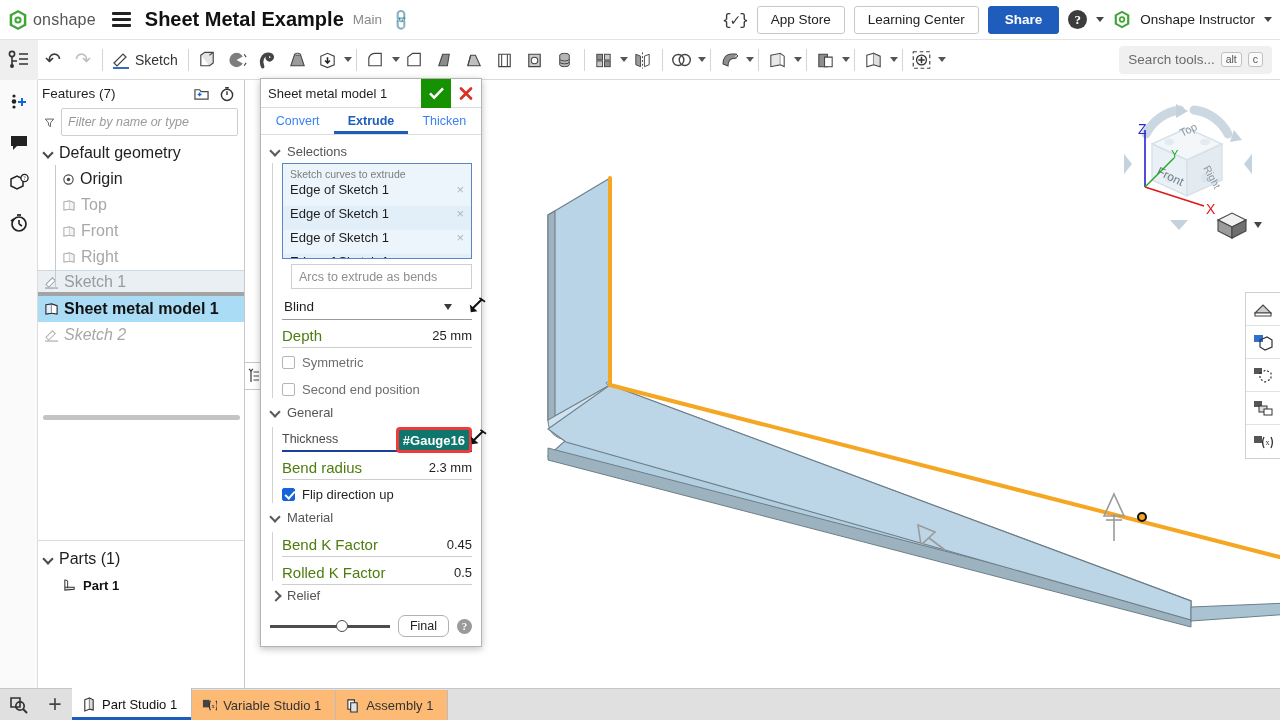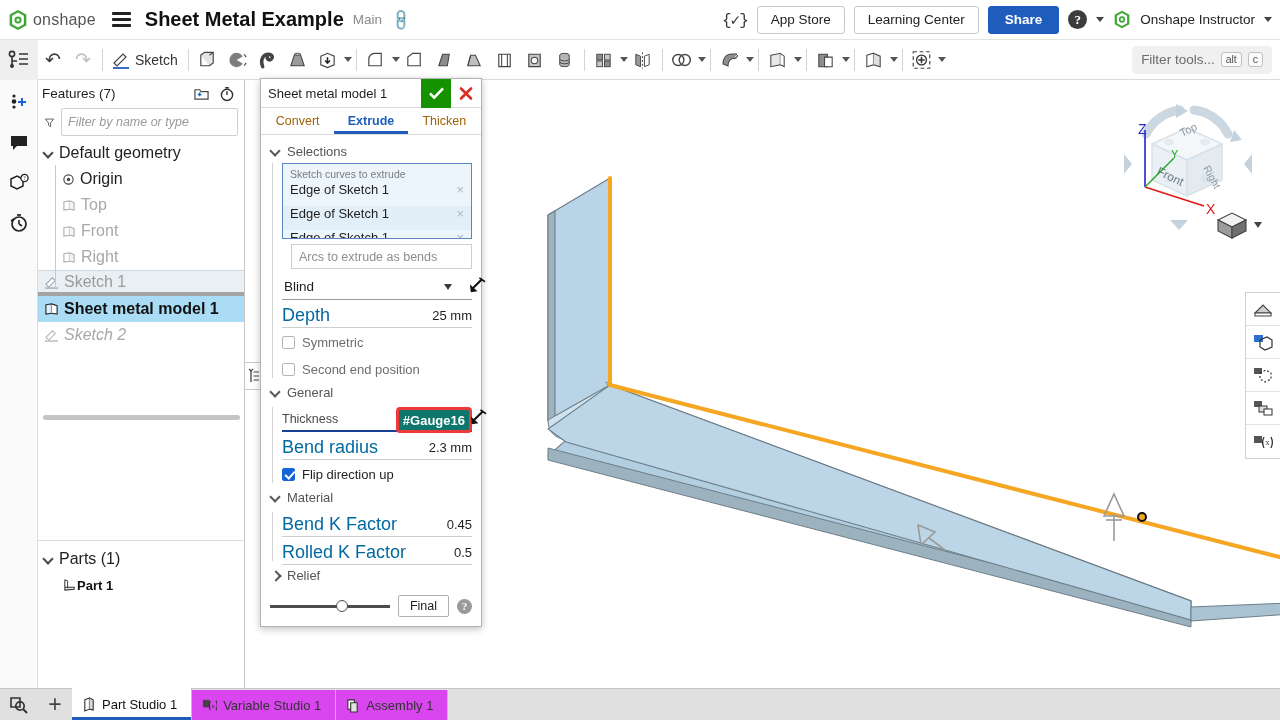--- a/index.html
+++ b/index.html
@@ -96,21 +96,21 @@
   .tree-row.sel-strong { background:#abdcf5; font-weight:bold; color:#111; }
   .tree-row.italic { font-style:italic; }
   .chev { width:10px;height:10px;flex:none;position:relative;}
   .chev::after {
     content:""; position:absolute; left:0; top:1px; width:6px;height:6px;
     border-right:2px solid #4a4a4a;border-bottom:2px solid #4a4a4a; transform:rotate(45deg);
   }
   .tree-guide { position:absolute; left:17px; width:1px; background:#c9c9c9; }
   #tree-scroll { position:absolute; left:5px; right:4px; bottom:6px; height:5px; background:#c4c4c4; border-radius:3px;}
   #parts-sec { border-top:1px solid #dcdcdc; height:148px; padding-top:5px;}
-  .part-row { height:26px;display:flex;align-items:center;font-size:13px;padding-left:6px;cursor:pointer;text-align:right;}
+  .part-row { height:26px;display:flex;align-items:center;font-size:13px;gap:6px;padding-left:6px;cursor:pointer;text-align:right;}
   .part-row.bold { font-weight:bold;color:#111;padding-left:24px;}
 
   
   #panel-tab {
     position:absolute;left:245px;top:362px;width:19px;height:28px;background:#fff;
     border:1px solid #c8c8c8;border-left:none;display:flex;align-items:center;justify-content:center;cursor:pointer;
     z-index:3;
   }
 
   
@@ -138,86 +138,86 @@
     z-index:10; display:flex; flex-direction:column;
   }
   #dlg-head { height:29px;display:flex;align-items:center;border-bottom:1px solid #dcdcdc;}
   #dlg-title { font-size:13px;color:#1f1f1f;padding-left:7px;flex:1;font-weight:500;}
   #dlg-ok {
     width:30px;height:29px;background:#169100;display:flex;align-items:center;justify-content:center;cursor:pointer;
   }
   #dlg-cancel { width:30px;height:29px;display:flex;align-items:center;justify-content:center;cursor:pointer;}
   #dlg-tabs { height:27px;display:flex;border-bottom:1px solid #dcdcdc;}
   .dlg-tab {
-    flex:1;display:flex;align-items:center;justify-content:center;font-size:12.5px;color:#a16207;cursor:pointer;
+    flex:1;display:flex;align-items:center;justify-content:center;font-size:12.5px;color:#3b82f6;cursor:pointer;
   }
   .dlg-tab.active { color:#1e5dbc; font-weight:bold; box-shadow: inset 0 -3px 0 #1e5dbc; }
   #dlg-body { padding:6px 0 0 0; }
   .sec-head { display:flex;align-items:center;gap:6px;padding:3px 0 4px 9px;font-size:13px;color:#555;cursor:pointer;}
   .sec-chev { width:11px;height:11px;position:relative;flex:none;}
   .sec-chev::after{content:"";position:absolute;left:1px;top:1px;width:6px;height:6px;border-right:2px solid #5a5a5a;border-bottom:2px solid #5a5a5a;transform:rotate(45deg);}
   .sec-chev.collapsed::after{transform:rotate(-45deg);left:2px;top:2px;}
   .sec-body { padding-left:21px; padding-right:9px; position:relative;}
   .sec-body::before { content:""; position:absolute;left:11px;top:0;bottom:4px;width:1px;background:#d2d2d2;}
 
-  #sel-box { border:1px solid #5b86c4; background:#ecf5fb; height:76px; overflow:hidden; position:relative;}
+  #sel-box { border:1px solid #5b86c4; background:#ecf5fb; height:96px; overflow:hidden; position:relative;}
   #sel-label { font-size:10.5px;color:#7c7c7c;padding:4px 0 2px 7px;}
   .sel-item {
     height:24px;display:flex;padding:0 7px;font-size:13px;color:#1f1f1f;cursor:pointer;
   }
   .sel-item:nth-child(odd) { background:#e2eff8; }
   .sel-item .x { margin-left:auto;color:#a6b8c6;font-size:13px;cursor:pointer;}
 
   #arcs-field {
     margin-top:5px;height:25px;border:1px solid #cfcfcf;background:#fff;
     display:flex;align-items:center;padding:0 7px;font-size:12.5px;color:#8e8e8e;cursor:text;margin-left:9px;
   }
   #blind-row {
     margin-top:5px;height:26px;display:flex;align-items:center;border-bottom:1px solid #9b9b9b;position:relative;
   }
   #blind-val { font-size:13.5px;color:#1f1f1f;padding-left:2px;}
   #blind-caret { position:absolute;right:20px;width:0;height:0;border-left:4.5px solid transparent;border-right:4.5px solid transparent;border-top:6px solid #3a3a3a;cursor:pointer;}
   .picker { position:absolute; right:-14px; top:3px; cursor:pointer;}
   .field-row {
     height:25px;display:flex;align-items:center;border-bottom:1px solid #cdcdcd;margin-top:3px;
   }
-  .field-row .lbl { font-size:18px;color:#0369a1;}
+  .field-row .lbl { font-size:15px;color:#4d7c0f;}
   .field-row .val { margin-left:auto;font-size:13px;color:#1f1f1f;}
   .chk-row { height:26px;display:flex;align-items:center;gap:7px;font-size:13px;color:#6d6d6d;cursor:pointer;margin-top:1px;}
   .chkbox { width:13px;height:13px;border:1px solid #b5b5b5;background:#fff;border-radius:2px;flex:none;}
   .chkbox.on { background:#1565d8;border-color:#1565d8;position:relative;}
   .chkbox.on::after{content:"";position:absolute;left:3.5px;top:.5px;width:4px;height:8px;border-right:2px solid #fff;border-bottom:2px solid #fff;transform:rotate(42deg);}
   .chk-row.checked { color:#1f1f1f; }
 
   
   #thick-row { height:25px;display:flex;align-items:center;border-bottom:2px solid #1b3f94;margin-top:3px;position:relative;}
   #thick-lbl { font-size:12.5px;color:#4a4a4a;}
   #thick-box {
     margin-left:auto;border:3px solid #ef3a3a;border-radius:4px;background:#0f766e;
     padding:1px 4px;position:relative;top:1px;
   }
   #thick-val { font-size:13px;color:#fff;font-weight:bold;white-space:nowrap;}
 
   #dlg-foot { display:flex;align-items:center;padding:8px 9px 9px 9px;gap:8px;border-top:0;}
   #slider { flex:1;height:14px;position:relative;cursor:pointer;}
   #slider .track{position:absolute;left:0;right:0;top:6px;height:2.5px;background:#4d4d4d;}
   #slider .knob{position:absolute;left:55%;top:1px;width:12px;height:12px;border-radius:50%;background:#fff;border:1.7px solid #4d4d4d;}
-  #final-btn { height:22px;border:1px solid #b0b0b0;background:#fff;border-radius:2px;font-size:12.5px;color:#222;padding:0 11px;display:flex;align-items:center;cursor:pointer;}
+  #final-btn { height:22px;border:1px solid #b0b0b0;background:#fff;border-radius:7px;font-size:12.5px;color:#222;padding:0 11px;display:flex;align-items:center;cursor:pointer;}
   #dlg-help { width:15px;height:15px;border-radius:50%;background:#9a9a9a;color:#fff;font-size:11px;font-weight:bold;display:flex;align-items:center;justify-content:center;cursor:pointer;font-family:"Liberation Serif",serif;}
 
   
   #bottom {
     position:absolute;left:0;bottom:0;width:1280px;height:32px;background:#e0e0e0;
     display:flex;align-items:flex-end;border-top:1px solid #c6c6c6;
   }
   .bt-icon { width:38px;height:32px;display:flex;align-items:center;justify-content:center;cursor:pointer;}
   .bt-plus { width:34px;height:32px;display:flex;align-items:center;justify-content:center;font-size:23px;color:#444;cursor:pointer;line-height:1;}
   .btab {
     height:30px;display:flex;align-items:center;gap:6px;padding:0 14px 0 10px;
-    font-size:13px;color:#333;cursor:pointer;background:#d946ef;border-right:1px solid #bdbdbd;
+    font-size:13px;color:#333;cursor:pointer;background:#fdba74;border-right:1px solid #bdbdbd;
   }
   .btab.active { background:#fff;color:#111;box-shadow: inset 0 -3px 0 #1e5dbc; height:32px;}
 </style>
 </head>
 <body>
 
 <div id="app">
 
   <div id="header">
     <svg class="logo-mark" viewBox="0 0 24 26">
@@ -426,21 +426,21 @@
     <div class="tb-btn">
       <svg width="23" height="22" viewBox="0 0 24 24">
         <rect x="3" y="3" width="18" height="18" fill="none" stroke="#444" stroke-width="1.3" stroke-dasharray="4 3"></rect>
         <circle cx="12" cy="12" r="5.4" fill="none" stroke="#333" stroke-width="1.4"></circle>
         <path d="M12 8.5 V15.5 M8.5 12 H15.5" stroke="#333" stroke-width="1.7"></path>
       </svg>
     </div>
     <div class="tb-caret"></div>
 
     <div id="search-tools">
-      <span class="search-ph">Filter tools...</span>
+      <span class="search-ph">Search tools...</span>
       <span class="kbd">alt</span>
       <span class="kbd">c</span>
     </div>
   </div>
 
   <div id="rail">
     <div class="rail-btn">
       <svg width="22" height="22" viewBox="0 0 22 22">
         <circle cx="6" cy="4" r="1.6" fill="#222"></circle>
           <circle cx="6" cy="9.5" r="2.3" fill="#222"></circle>

